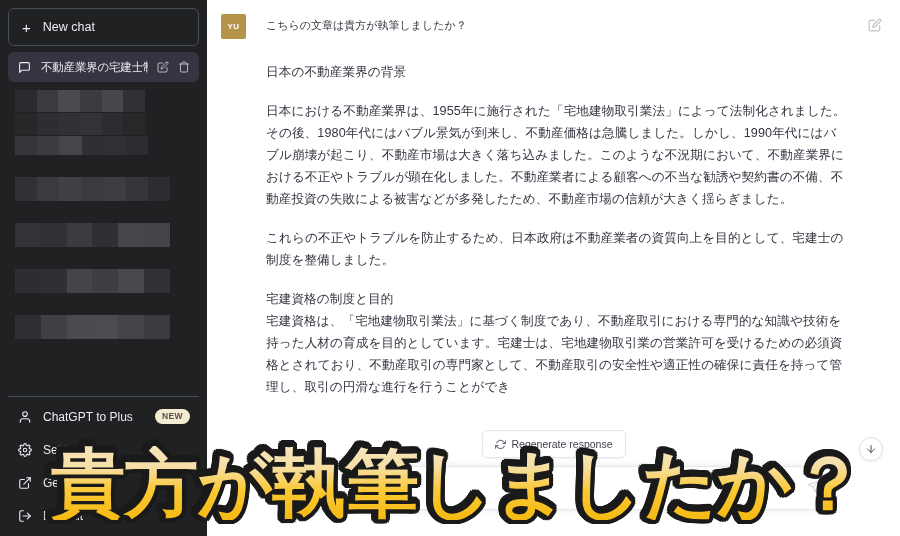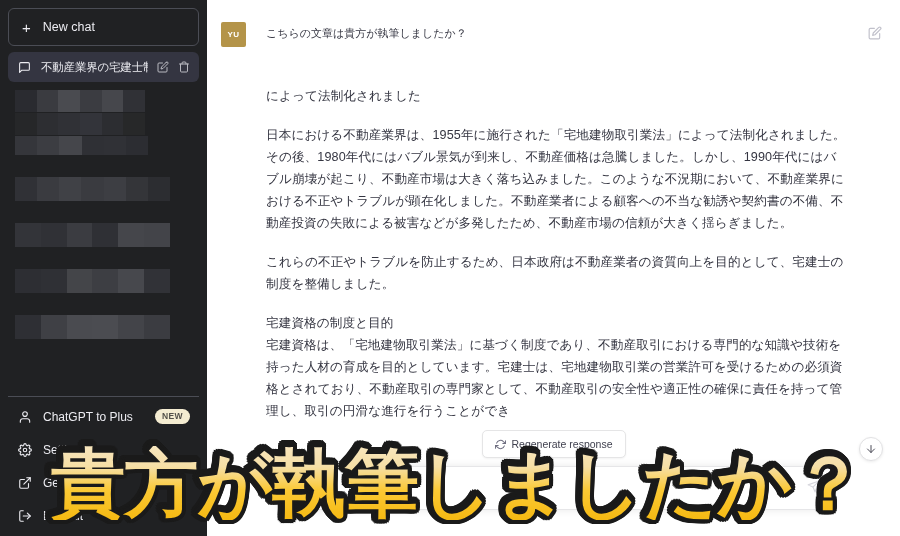--- a/index.html
+++ b/index.html
@@ -134,21 +134,21 @@
     inset: 0 0 62px 0;
     overflow: hidden;
   }
   .msg {
     display: flex;
     padding: 14px 0 0 0;
   }
   .msg-inner {
     width: 100%;
     max-width: 760px;
-    margin: 8px auto;
+    margin: 0 auto;
     display: flex;
     gap: 20px;
     padding: 0 18px 0 14px;
   }
   .avatar {
     width: 25px; height: 25px;
     flex: 0 0 25px;
     background: #b49449;
     color: #fff;
     font-size: 8px;
@@ -466,21 +466,21 @@
                 <path d="M18.5 2.5a2.121 2.121 0 0 1 3 3L12 15l-4 1 1-4 9.5-9.5z"></path>
               </svg>
           </div>
         </div>
       </div>
 
       <div class="msg" style="padding-top:22px;">
         <div class="msg-inner">
           <div style="width:25px;flex:0 0 25px;"></div>
           <div class="assistant-body">
-            <p>によって法制化されました</p>
+            <p>日本の不動産業界の背景</p>
             <p>日本における不動産業界は、1955年に施行された「宅地建物取引業法」によって法制化されました。その後、1980年代にはバブル景気が到来し、不動産価格は急騰しました。しかし、1990年代にはバブル崩壊が起こり、不動産市場は大きく落ち込みました。このような不況期において、不動産業界における不正やトラブルが顕在化しました。不動産業者による顧客への不当な勧誘や契約書の不備、不動産投資の失敗による被害などが多発したため、不動産市場の信頼が大きく揺らぎました。</p>
             <p>これらの不正やトラブルを防止するため、日本政府は不動産業者の資質向上を目的として、宅建士の制度を整備しました。</p>
             <p style="white-space:pre-line;">宅建資格の制度と目的
 宅建資格は、「宅地建物取引業法」に基づく制度であり、不動産取引における専門的な知識や技術を持った人材の育成を目的としています。宅建士は、宅地建物取引業の営業許可を受けるための必須資格とされており、不動産取引の専門家として、不動産取引の安全性や適正性の確保に責任を持って管理し、取引の円滑な進行を行うことができ</p>
           </div>
           <div style="width:14px;flex:0 0 14px;"></div>
         </div>
       </div>
     </div>
 

